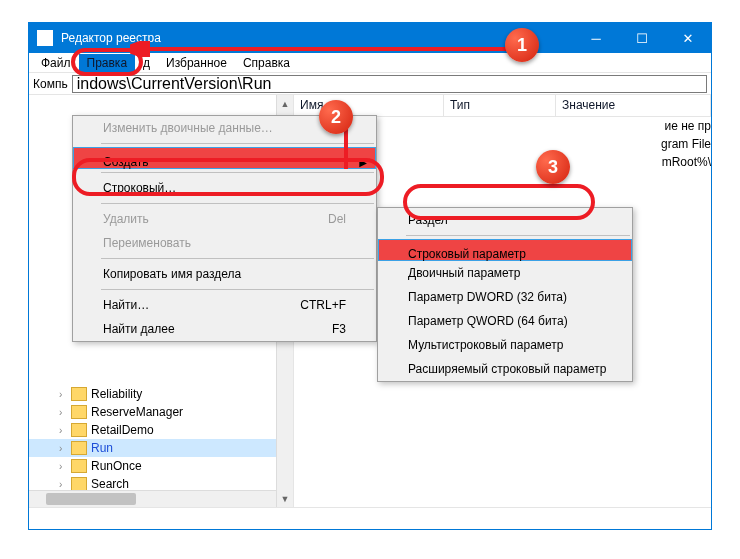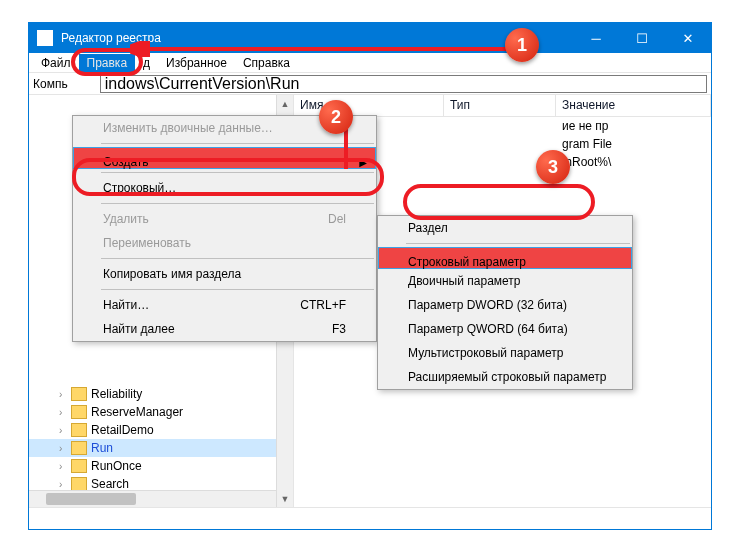--- a/index.html
+++ b/index.html
@@ -5,52 +5,52 @@
 * { box-sizing: border-box; margin: 0; padding: 0; font-family: 'Segoe UI', Tahoma, sans-serif; font-size: 12px; }
 body { background: #fff; width: 740px; height: 559px; position: relative; overflow: hidden; }
 .window { position: absolute; left: 28px; top: 22px; width: 684px; height: 508px; border: 1px solid #0078d7; background: #fff; display: flex; flex-direction: column; }
 .titlebar { height: 30px; background: #0078d7; display: flex; align-items: center; color: #fff; }
 .titlebar-icon { width: 16px; height: 16px; margin: 0 8px; background: #fff; display: inline-block; }
 .titlebar-title { flex: 1; font-size: 12px; }
 .titlebar-btns { display: flex; }
 .titlebar-btn { width: 46px; height: 30px; display: flex; align-items: center; justify-content: center; color: #fff; font-size: 13px; }
 .menubar { height: 20px; background: #fff; display: flex; align-items: center; padding-left: 4px; border-bottom: 1px solid #e5e5e5; }
 .menubar-item { padding: 2px 8px; cursor: default; text-align: center; }
-.menubar-item.active { background: #0078d7; color: #e5e5e5; }
-.addressbar { height: 22px; display: flex; align-items: center; padding: 2px 4px; border-bottom: 1px solid #e5e5e5; gap: 28px; }
+.menubar-item.active { background: #0078d7; color: #0f172a; }
+.addressbar { height: 22px; display: flex; align-items: center; padding: 2px 4px; border-bottom: 1px solid #e5e5e5; }
 .addr-label { padding-right: 4px; }
 .addr-input { flex: 1; border: 1px solid #7a7a7a; height: 18px; padding: 0 4px; font-size: 16px; background: #fff; }
 .content { flex: 1; display: flex; position: relative; overflow: hidden; }
 .tree-pane { width: 265px; border-right: 1px solid #e5e5e5; overflow: hidden; position: relative; }
 .list-pane { flex: 1; overflow: hidden; position: relative; }
 .list-header { display: flex; height: 22px; border-bottom: 1px solid #e5e5e5; }
 .col { border-right: 1px solid #e5e5e5; padding: 3px 6px; font-size: 12px; color: #0f172a; }
 .col-name { width: 150px; }
 .col-type { width: 112px; }
 .col-val { flex: 1; }
 .list-rows { }
-.list-row { display: flex; height: 18px; align-items: center; }
+.list-row { display: flex; height: 18px; align-items: center; text-align: right; }
 .list-row .c1 { width: 150px; padding-left: 6px; }
 .list-row .c2 { width: 112px; padding-left: 6px; }
 .list-row .c3 { flex: 1; padding-left: 6px; white-space: nowrap; }
 .tree-list { position: absolute; top: 0; left: 0; right: 0; }
 .tree-item { height: 18px; display: flex; align-items: center; padding-left: 30px; }
 .tree-item .chev { width: 12px; color: #888; font-size: 10px; }
 .tree-item .folder { width: 16px; height: 14px; background: #ffd768; border: 1px solid #d6a832; margin-right: 4px; }
 .tree-item.selected { background: #cde8ff; }
 .tree-item.selected .label { color: #1d4ed8; }
 .dropdown { position: absolute; background: #f0f0f0; border: 1px solid #a0a0a0; box-shadow: 2px 2px 6px rgba(0,0,0,0.25); z-index: 10; }
 .dropdown-item { display: flex; align-items: center; height: 24px; padding: 0 30px 0 30px; position: relative; white-space: nowrap; }
 .dropdown-item.disabled { color: #9a9a9a; }
 .dropdown-item.hl { background: #ef4444; border: 1px solid #3ba1e6; height: 22px; padding: 8px 29px 0 29px; }
 .dropdown-item .shortcut { position: absolute; right: 30px; }
 .dropdown-item .arrow { position: absolute; right: 8px; font-size: 10px; }
 .dropdown-sep { height: 1px; background: #c0c0c0; margin: 3px 2px 3px 28px; }
 .menu1 { left: 43px; top: 20px; width: 305px; }
-.menu2 { left: 348px; top: 120px; width: 256px; }
+.menu2 { left: 348px; top: 112px; width: 256px; }
 .red-box { position: absolute; border: 4px solid #ed1c24; border-radius: 18px; pointer-events: none; z-index: 20; }
 .box1 { left: 71px; top: 48px; width: 72px; height: 28px; }
 .box2 { left: 72px; top: 158px; width: 312px; height: 38px; }
 .box3 { left: 403px; top: 184px; width: 192px; height: 36px; }
 .num-badge { position: absolute; width: 34px; height: 34px; border-radius: 50%; background: radial-gradient(circle at 30% 30%, #ff6a4d, #d4220f); color: #fff; font-weight: bold; font-size: 18px; display: flex; align-items: center; justify-content: center; z-index: 30; box-shadow: 0 2px 4px rgba(0,0,0,0.4); }
 .badge1 { left: 505px; top: 28px; }
 .badge2 { left: 319px; top: 100px; }
 .badge3 { left: 536px; top: 150px; }
 .arrow-red { position: absolute; z-index: 25; pointer-events: none; }
 .arrow1 { left: 130px; top: 41px; }

